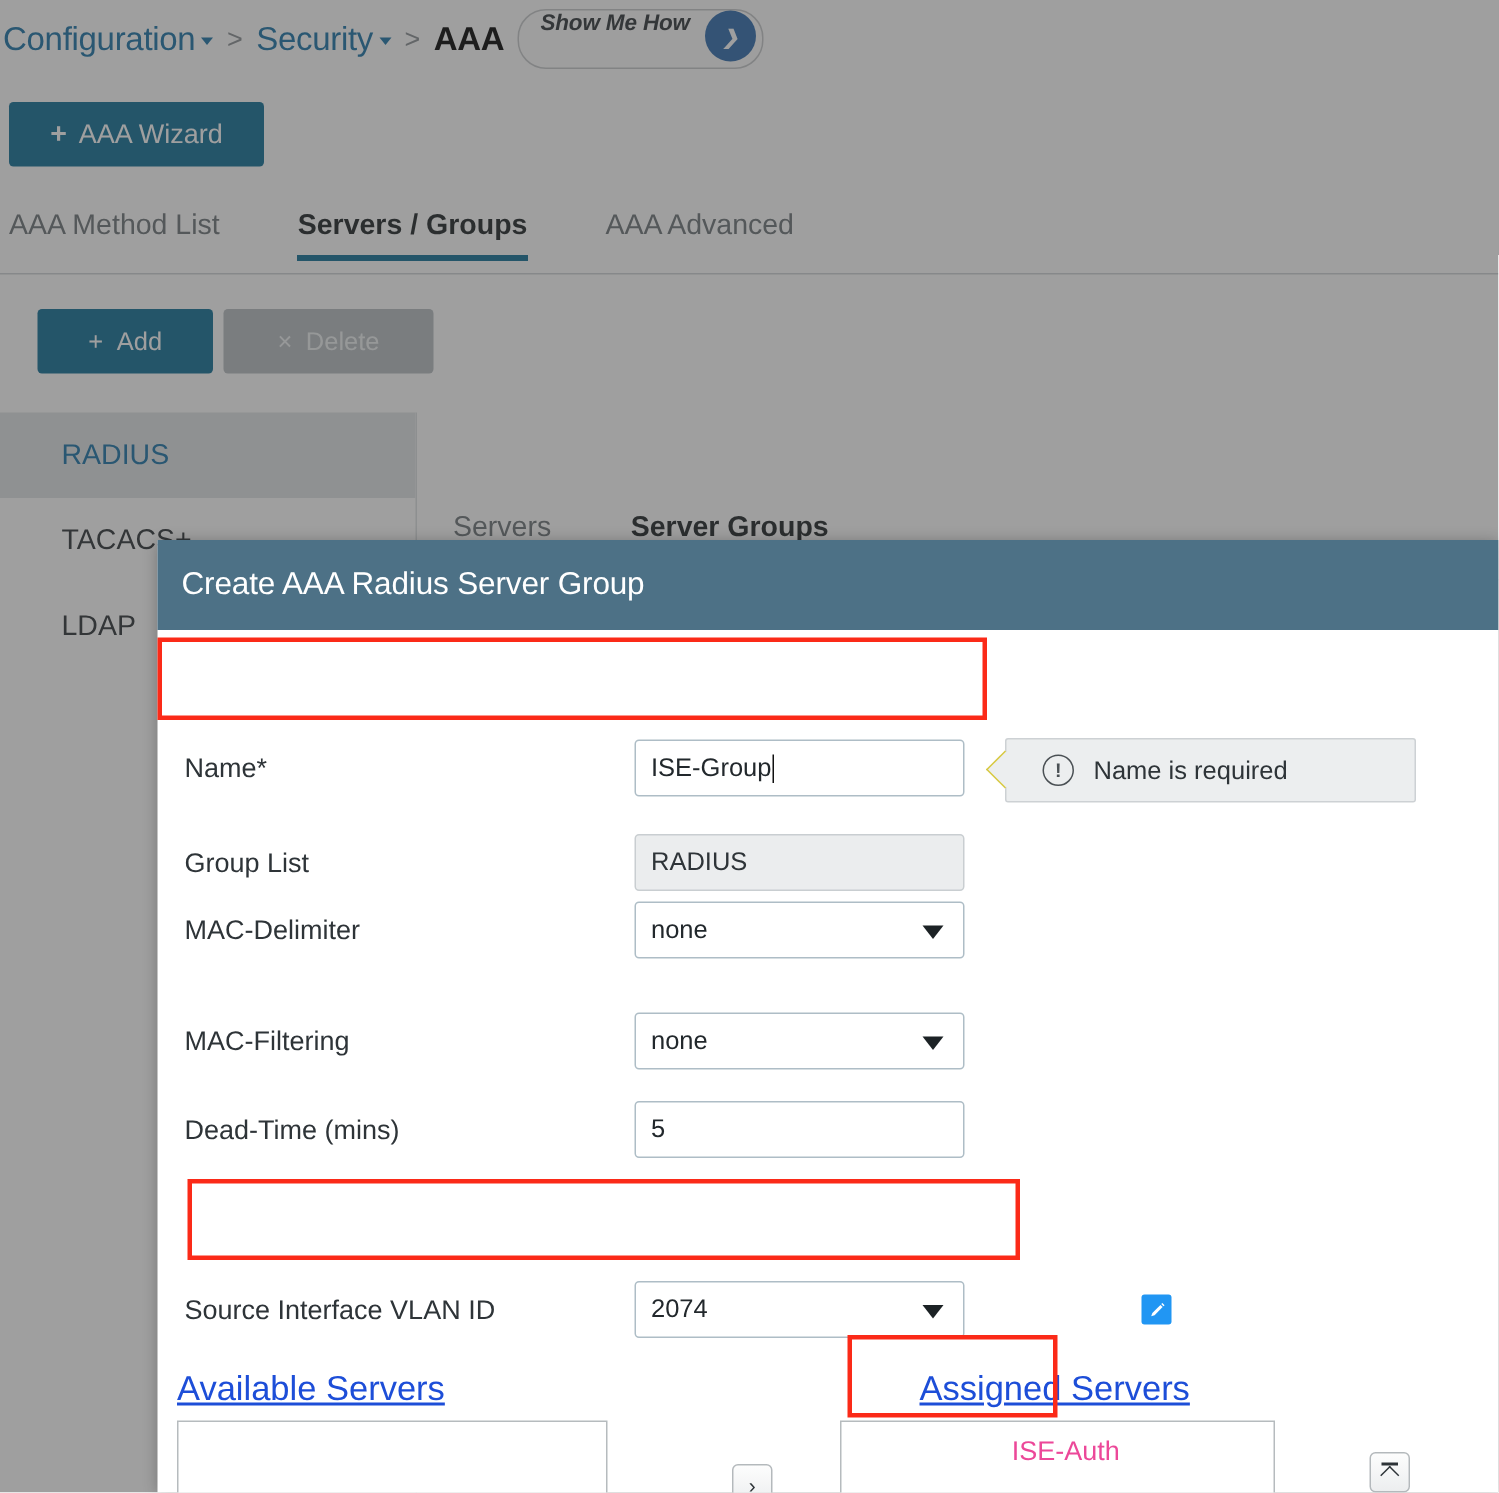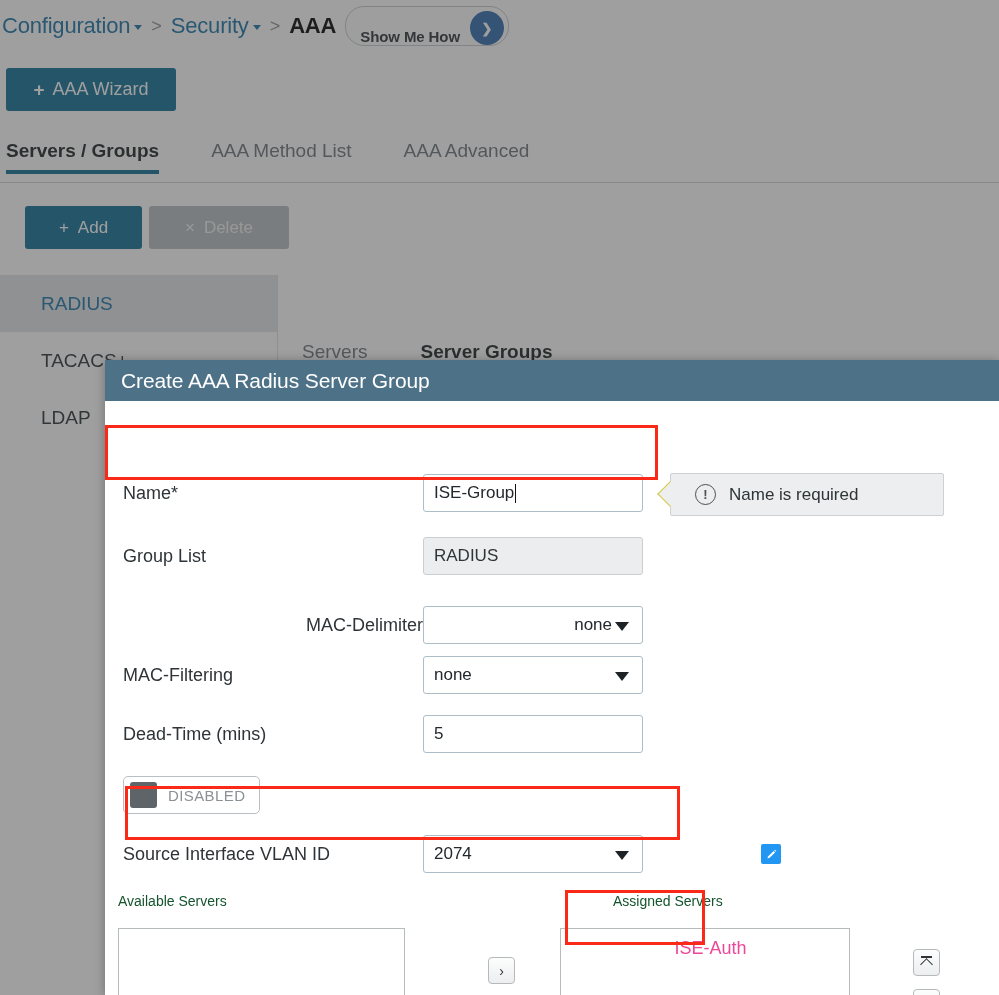--- a/index.html
+++ b/index.html
@@ -60,23 +60,24 @@
     font-weight: bold;
   }
 
   .show-me-how {
     margin-left: 9px;
     height: 38px;
     border: 1px solid #c6c9cb;
     border-radius: 19px;
     background: #fdfdfd;
     display: flex;
-    align-items: flex-end;
+    align-items: flex-start;
     padding: 0 4px 0 14px;
     gap: 10px;
+    font-style: italic;
   }
   .smh-label {
     font-size: 15px;
     font-weight: bold;
     color: #2e3438;
     letter-spacing: -0.1px;
   }
   .smh-circle {
     width: 34px; height: 34px;
     border-radius: 50%;
@@ -241,21 +242,21 @@
   
   #modal {
     position: absolute;
     left: 105px; top: 360px;
     width: 894px;
     height: 635px;
     background: #ffffff;
     box-shadow: 0 1px 10px rgba(0,0,0,0.30);
   }
   .modal-header {
-    height: 41px;
+    height: 60px;
     background: #4d7186;
     display: flex;
     align-items: center;
     padding-left: 16px;
     box-sizing: border-box;
   }
   .modal-title {
     color: #ffffff;
     font-size: 21px;
     letter-spacing: -0.1px;
@@ -394,22 +395,23 @@
     width: 17px; height: 17px;
     background: #eceeef;
     border-left: 1.5px solid #d8c93f;
     border-bottom: 1.5px solid #d8c93f;
     transform: rotate(45deg);
   }
 
   
   .transfer-label {
     position: absolute;
-    font-size: 14px;
-    color: #14532d;
+    font-size: 23px;
+    color: #1d4ed8;
+    text-decoration: underline;
   }
   .list-box {
     position: absolute;
     border: 1px solid #b6bbbe;
     background: #ffffff;
     box-sizing: border-box;
   }
   .list-item-txt {
     font-size: 18px;
     color: #ec4899;
@@ -475,22 +477,22 @@
       <span class="smh-circle">❯</span>
     </div>
   </div>
 
   <button class="wizard-btn">
     <span class="wizard-plus">+</span>
     <span>AAA Wizard</span>
   </button>
 
   <div class="main-tabs">
+    <div class="main-tab">AAA Method List</div>
     <div class="main-tab active">Servers / Groups</div>
-    <div class="main-tab">AAA Method List</div>
     <div class="main-tab">AAA Advanced</div>
   </div>
 
   <div class="btn-row">
     <button class="btn-add">
       <span class="ico-plus">+</span>
       <span>Add</span>
     </button>
     <button class="btn-delete">
       <span class="ico-x">×</span>
@@ -529,21 +531,21 @@
         <span>ISE-Group</span>
           <span class="text-cursor"></span>
       </span>
     </div>
 
     <div class="form-row" style="top:135px;">
       <span class="form-label">Group List</span>
       <span class="field readonly">RADIUS</span>
     </div>
 
-    <div class="form-row" style="top:204px;text-align:right;">
+    <div class="form-row" style="top:180px;">
       <span class="form-label">MAC-Delimiter</span>
       <span class="field select">
         <span class="caret-text">none</span>
         <span class="sel-caret"></span>
       </span>
     </div>
 
     <div class="form-row" style="top:254px;">
       <span class="form-label">MAC-Filtering</span>
       <span class="field select">
@@ -551,24 +553,20 @@
         <span class="sel-caret"></span>
       </span>
     </div>
 
     <div class="form-row" style="top:313px;">
       <span class="form-label">Dead-Time (mins)</span>
       <span class="field">5</span>
     </div>
 
     <div class="form-row" style="top:374px;">
-      <span class="toggle">
-        <span class="toggle-knob"></span>
-        <span class="toggle-label">DISABLED</span>
-      </span>
     </div>
 
     <div class="form-row" style="top:433px;">
       <span class="form-label">Source Interface VLAN ID</span>
       <span class="field select">
         <span class="caret-text">2074</span>
         <span class="sel-caret"></span>
       </span>
     </div>
     <div class="edit-icon-btn" style="top:443px;">

